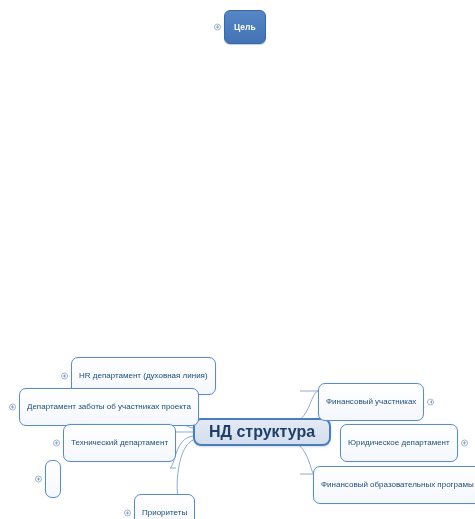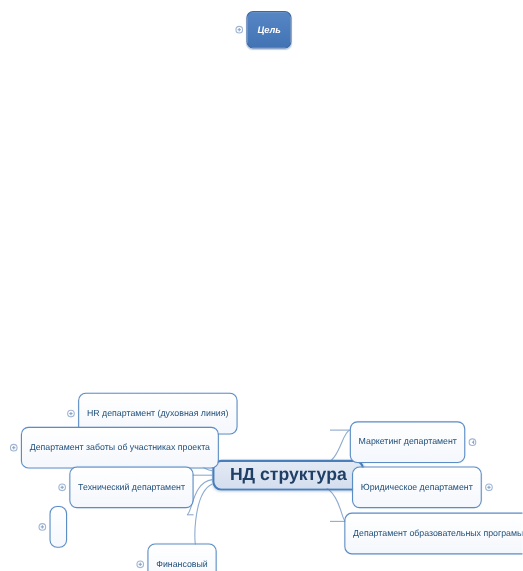--- a/index.html
+++ b/index.html
@@ -69,21 +69,20 @@
   .node.filled {
     background: linear-gradient(#5686c4, #4273b4);
     border: 1px solid #3a66a3;
     color: #ffffff;
     font-weight: bold;
     font-size: 8.5px;
     height: 32px;
     border-radius: 6px;
     padding: 16px 9px;
     box-shadow: 0 1px 1px rgba(50,90,150,0.30);
-    font-style: italic;
   }
 
   .collapse-icon {
     position: absolute;
     width: 7px;
     height: 7px;
     border-radius: 50%;
     border: 1px solid #9fb6d4;
     background: #ffffff;
     box-sizing: border-box;
@@ -162,31 +161,31 @@
     <span class="collapse-icon left"></span>
     <span>Технический департамент</span>
   </div>
 
   <div class="node leaf" style="left:45px; top:460px;">
     <span class="collapse-icon left"></span>
   </div>
 
   <div class="node leaf" style="left:134px; top:494px;">
     <span class="collapse-icon left"></span>
-    <span>Финансовый</span>
+    <span>Приоритеты</span>
   </div>
 
   <div class="node leaf" style="left:318px; top:383px;">
-    <span>Маркетинг департамент</span>
+    <span>Финансовый участниках</span>
     <span class="collapse-icon right"></span>
   </div>
 
-  <div class="node leaf" style="left:320px; top:424px;justify-content:center;">
+  <div class="node leaf" style="left:340px; top:424px;justify-content:center;">
     <span>Юридическое департамент</span>
     <span class="collapse-icon right"></span>
   </div>
 
   <div class="node leaf" style="left:313px; top:466px;">
-    <span>Департамент образовательных програмы</span>
+    <span>Финансовый образовательных програмы</span>
 
   </div>
 
 </div>
 
 </body></html>

